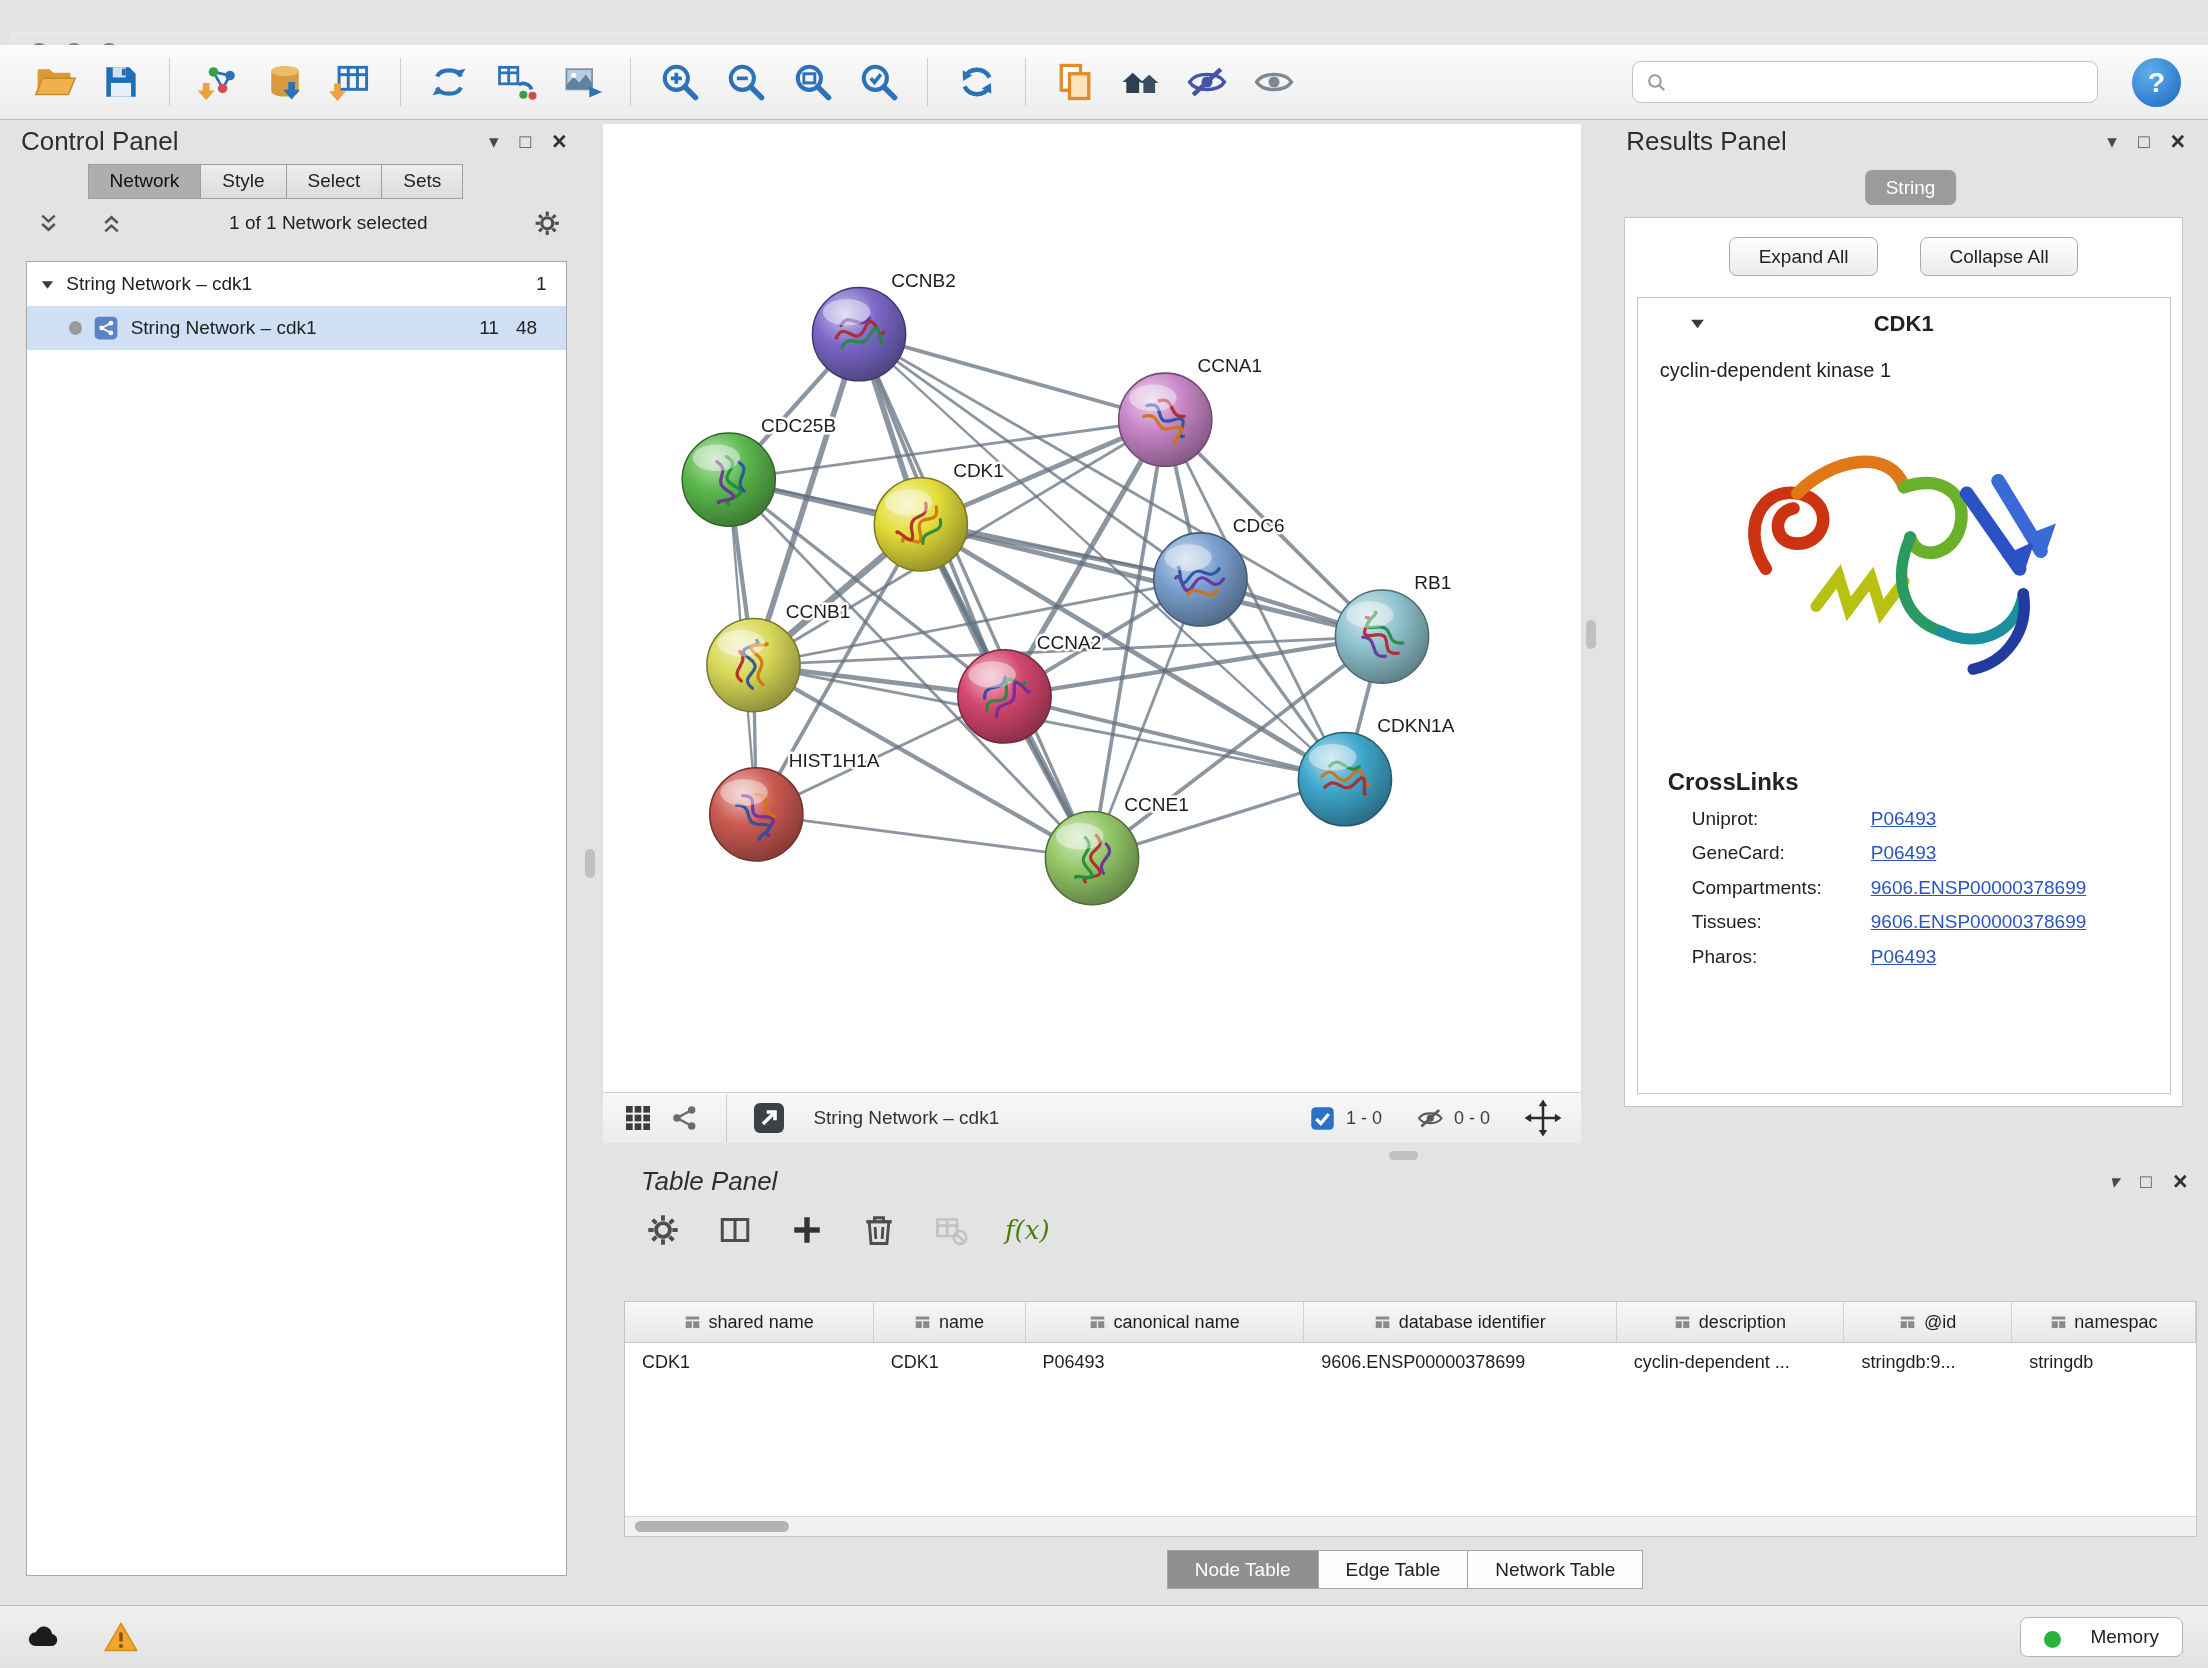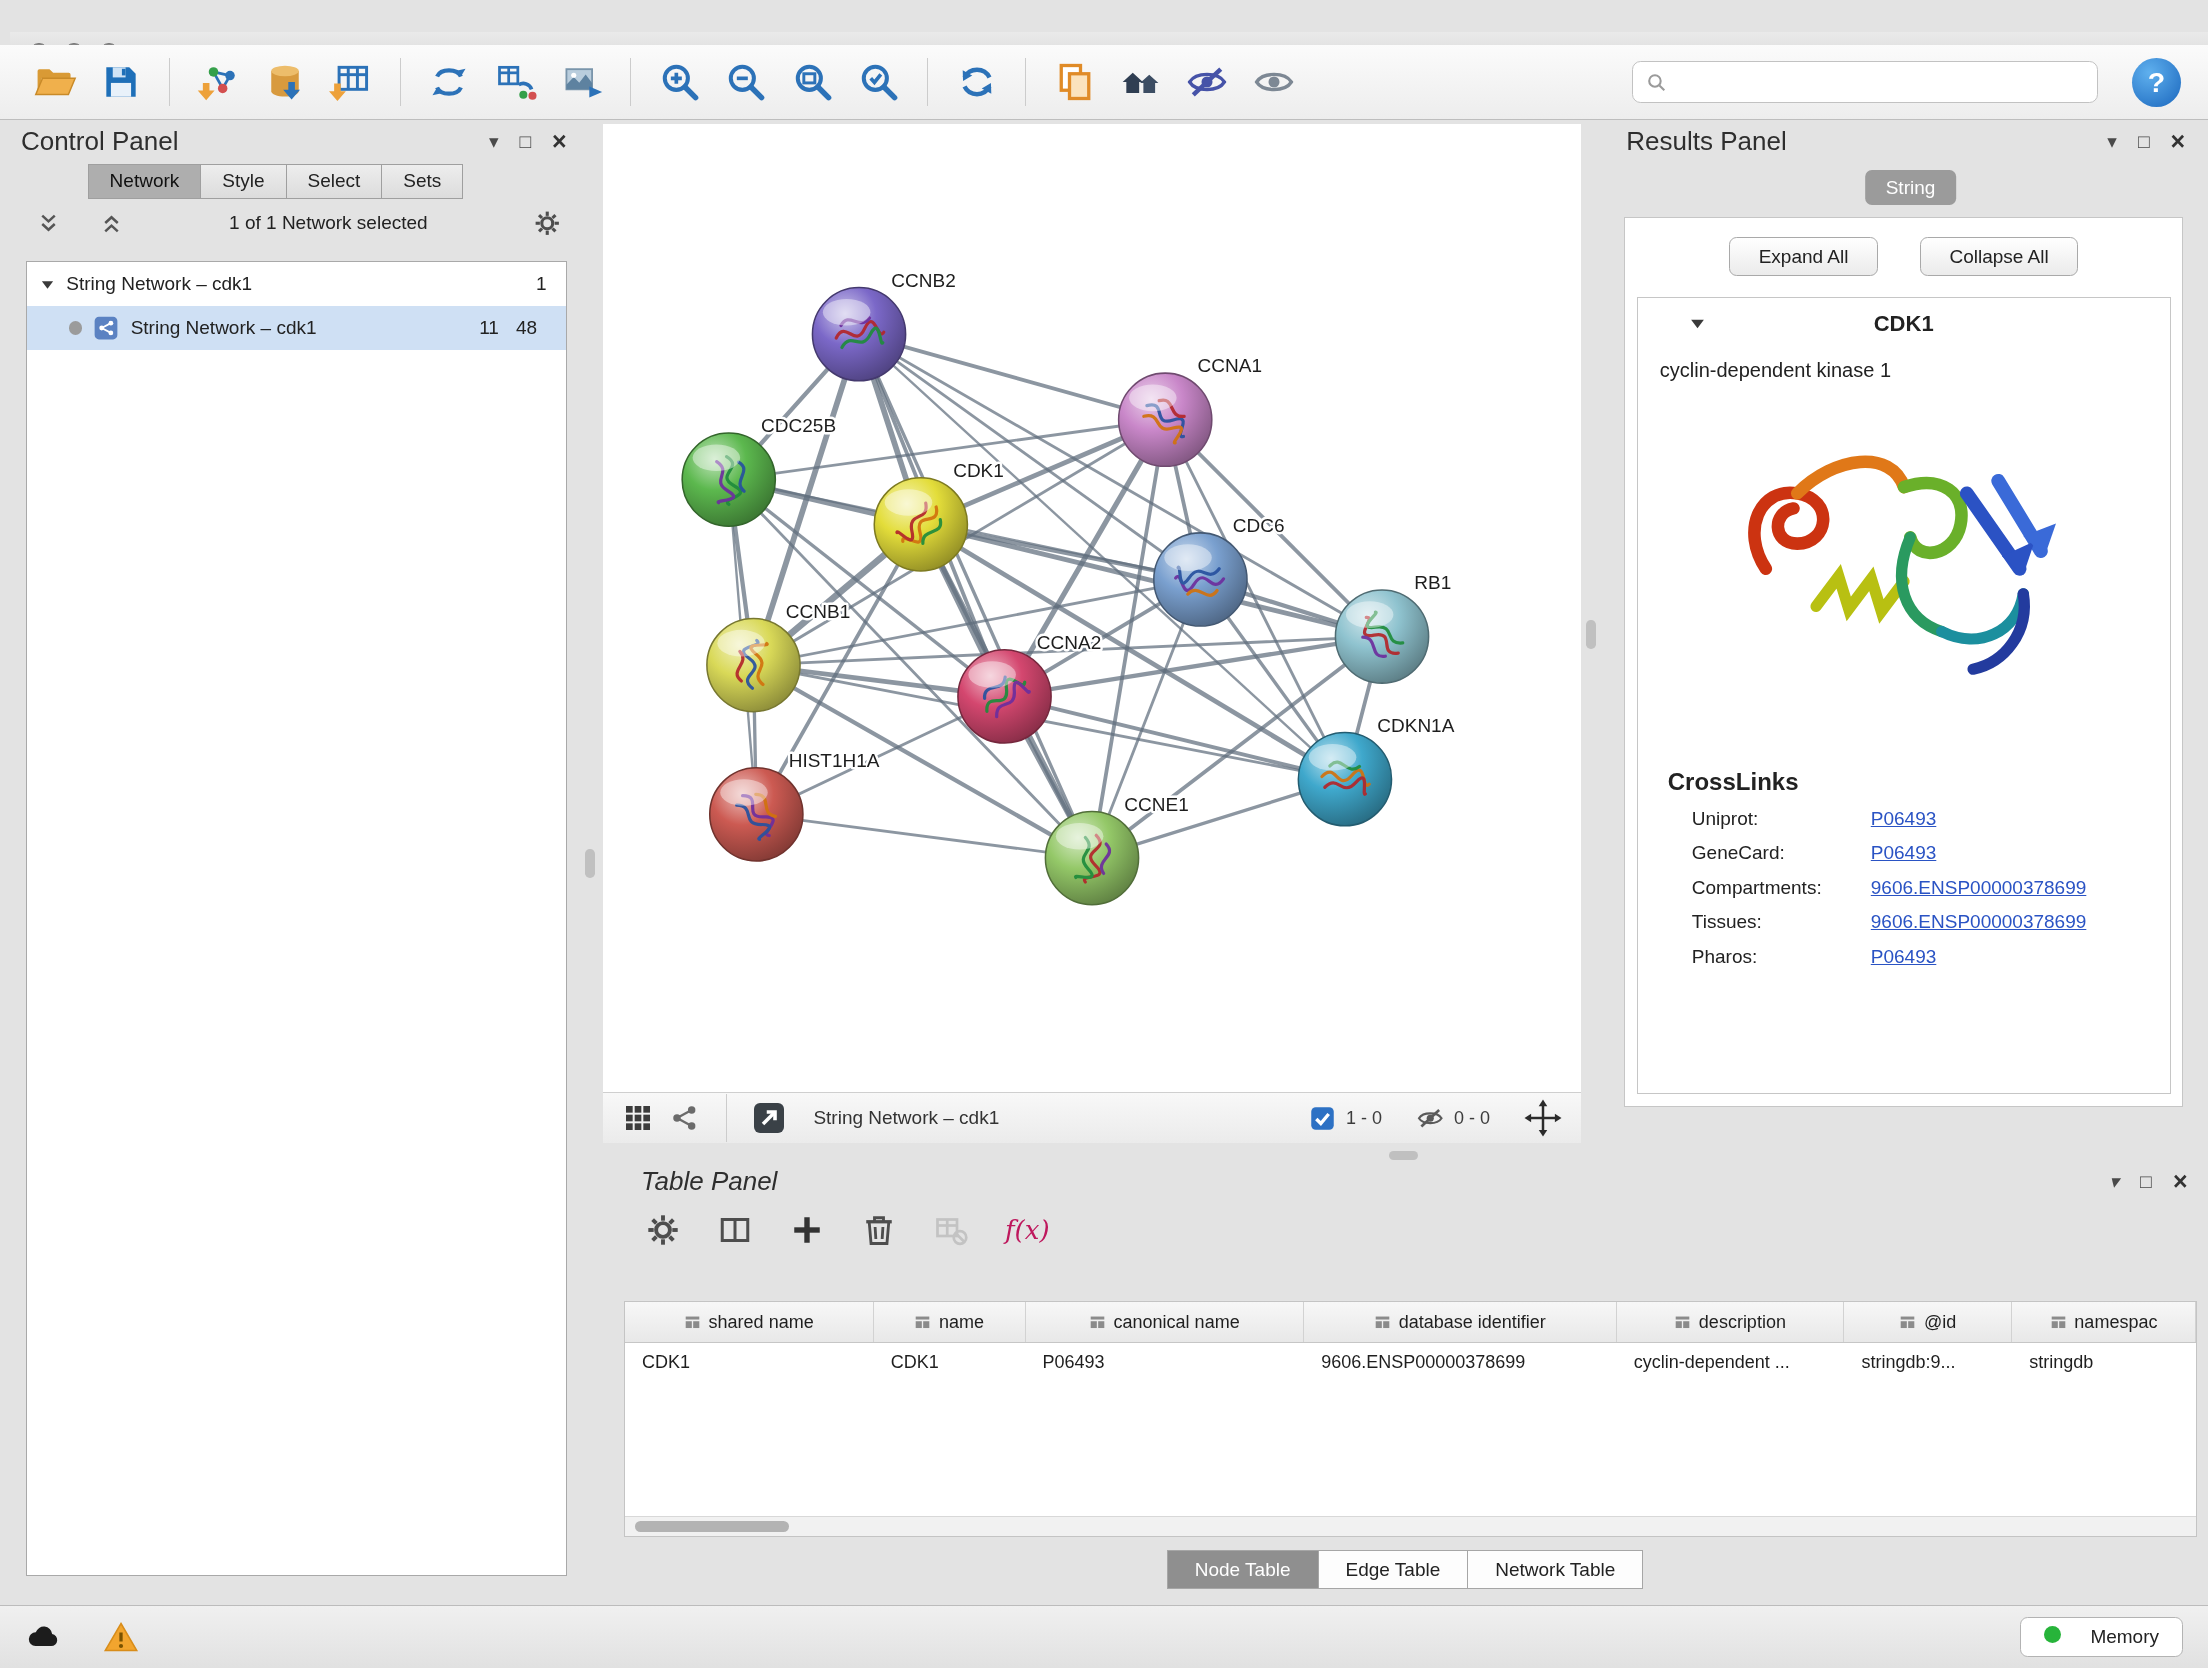--- a/index.html
+++ b/index.html
@@ -74,38 +74,38 @@
   .ribbon{margin:36px auto 0;}
   .xl-head{font-size:24px;font-weight:bold;margin:36px 0 3.8px 30px;}
   .xl-row{display:flex;font-size:19px;margin:12.4px 0 0 54px;align-items:baseline;}
   .xl-label{width:179px;}
   .xl-link{color:#2a53c4;text-decoration:underline;}
   
   .table-panel{position:absolute;left:603px;top:1162px;width:1605px;height:443px;}
   .tp-header{display:flex;align-items:center;height:38px;padding:0 21px 0 38px;font-style:italic;}
   .tp-toolbar{display:flex;align-items:center;gap:36px;padding-left:42px;height:59px;}
   .tp-toolbar svg{width:36px;height:36px;}
-  .fx{font-family:"DejaVu Serif",serif;font-style:italic;font-size:26px;color:#be185d;}
+  .fx{font-family:"DejaVu Serif",serif;font-style:italic;font-size:26px;color:#4d7c0f;}
   .tp-table{position:absolute;left:21px;top:139px;width:1573px;background:#fff;border:1px solid #c4c4c4;box-sizing:border-box;}
   .t-head{display:flex;height:40px;background:linear-gradient(#f7f7f7,#e8e8e8);border-bottom:1px solid #c6c6c6;}
   .th{display:flex;align-items:center;justify-content:center;gap:7.6px;font-size:18px;color:#1f1f1f;
       border-right:1px solid #d2d2d2;box-sizing:border-box;overflow:hidden;white-space:nowrap;}
   .t-body{height:173px;}
   .t-row{display:flex;height:38px;align-items:center;font-size:18px;color:#1f1f1f;}
   .td{padding-left:17px;box-sizing:border-box;white-space:nowrap;overflow:hidden;}
   .hscroll{height:19px;background:#f1f1f1;border-top:1px solid #d8d8d8;position:relative;}
   .hthumb{position:absolute;left:9.5px;top:3.8px;width:154px;height:11.4px;border-radius:5.7px;background:#b3b3b3;}
   .tp-tabs{position:absolute;left:0;right:0;top:388px;display:flex;justify-content:center;}
   .ttab{font-size:19px;padding:7.6px 27px;border:1px solid #a6a6a6;margin-left:-1px;background:#fdfdfd;color:#222;}
   .ttab.sel{background:#8f8f8f;color:#fff;}
   
   .status-bar{position:absolute;left:0;right:0;bottom:0;height:63px;box-sizing:border-box;
               background:linear-gradient(#f0f0f0,#e1e1e1);border-top:1px solid #bcbcbc;
               display:flex;align-items:center;padding:0 25px;gap:42px;}
-  .memory-btn{margin-left:auto;display:flex;align-items:flex-start;gap:29px;background:#fff;
+  .memory-btn{margin-left:auto;display:flex;align-items:flex-end;gap:29px;background:#fff;
               border:1px solid #b3b3b3;border-radius:7.6px;padding:7.6px 23px;font-size:19px;}
   .mem-dot{width:17px;height:17px;border-radius:50%;background:#27b43a;}
   .sdot{position:absolute;background:#c0c0c0;border-radius:4.8px;}
 </style>
 </head>
 <body>
 
 <div class="titlebar">
   <div class="traffic">
     <span class="tl"></span>

